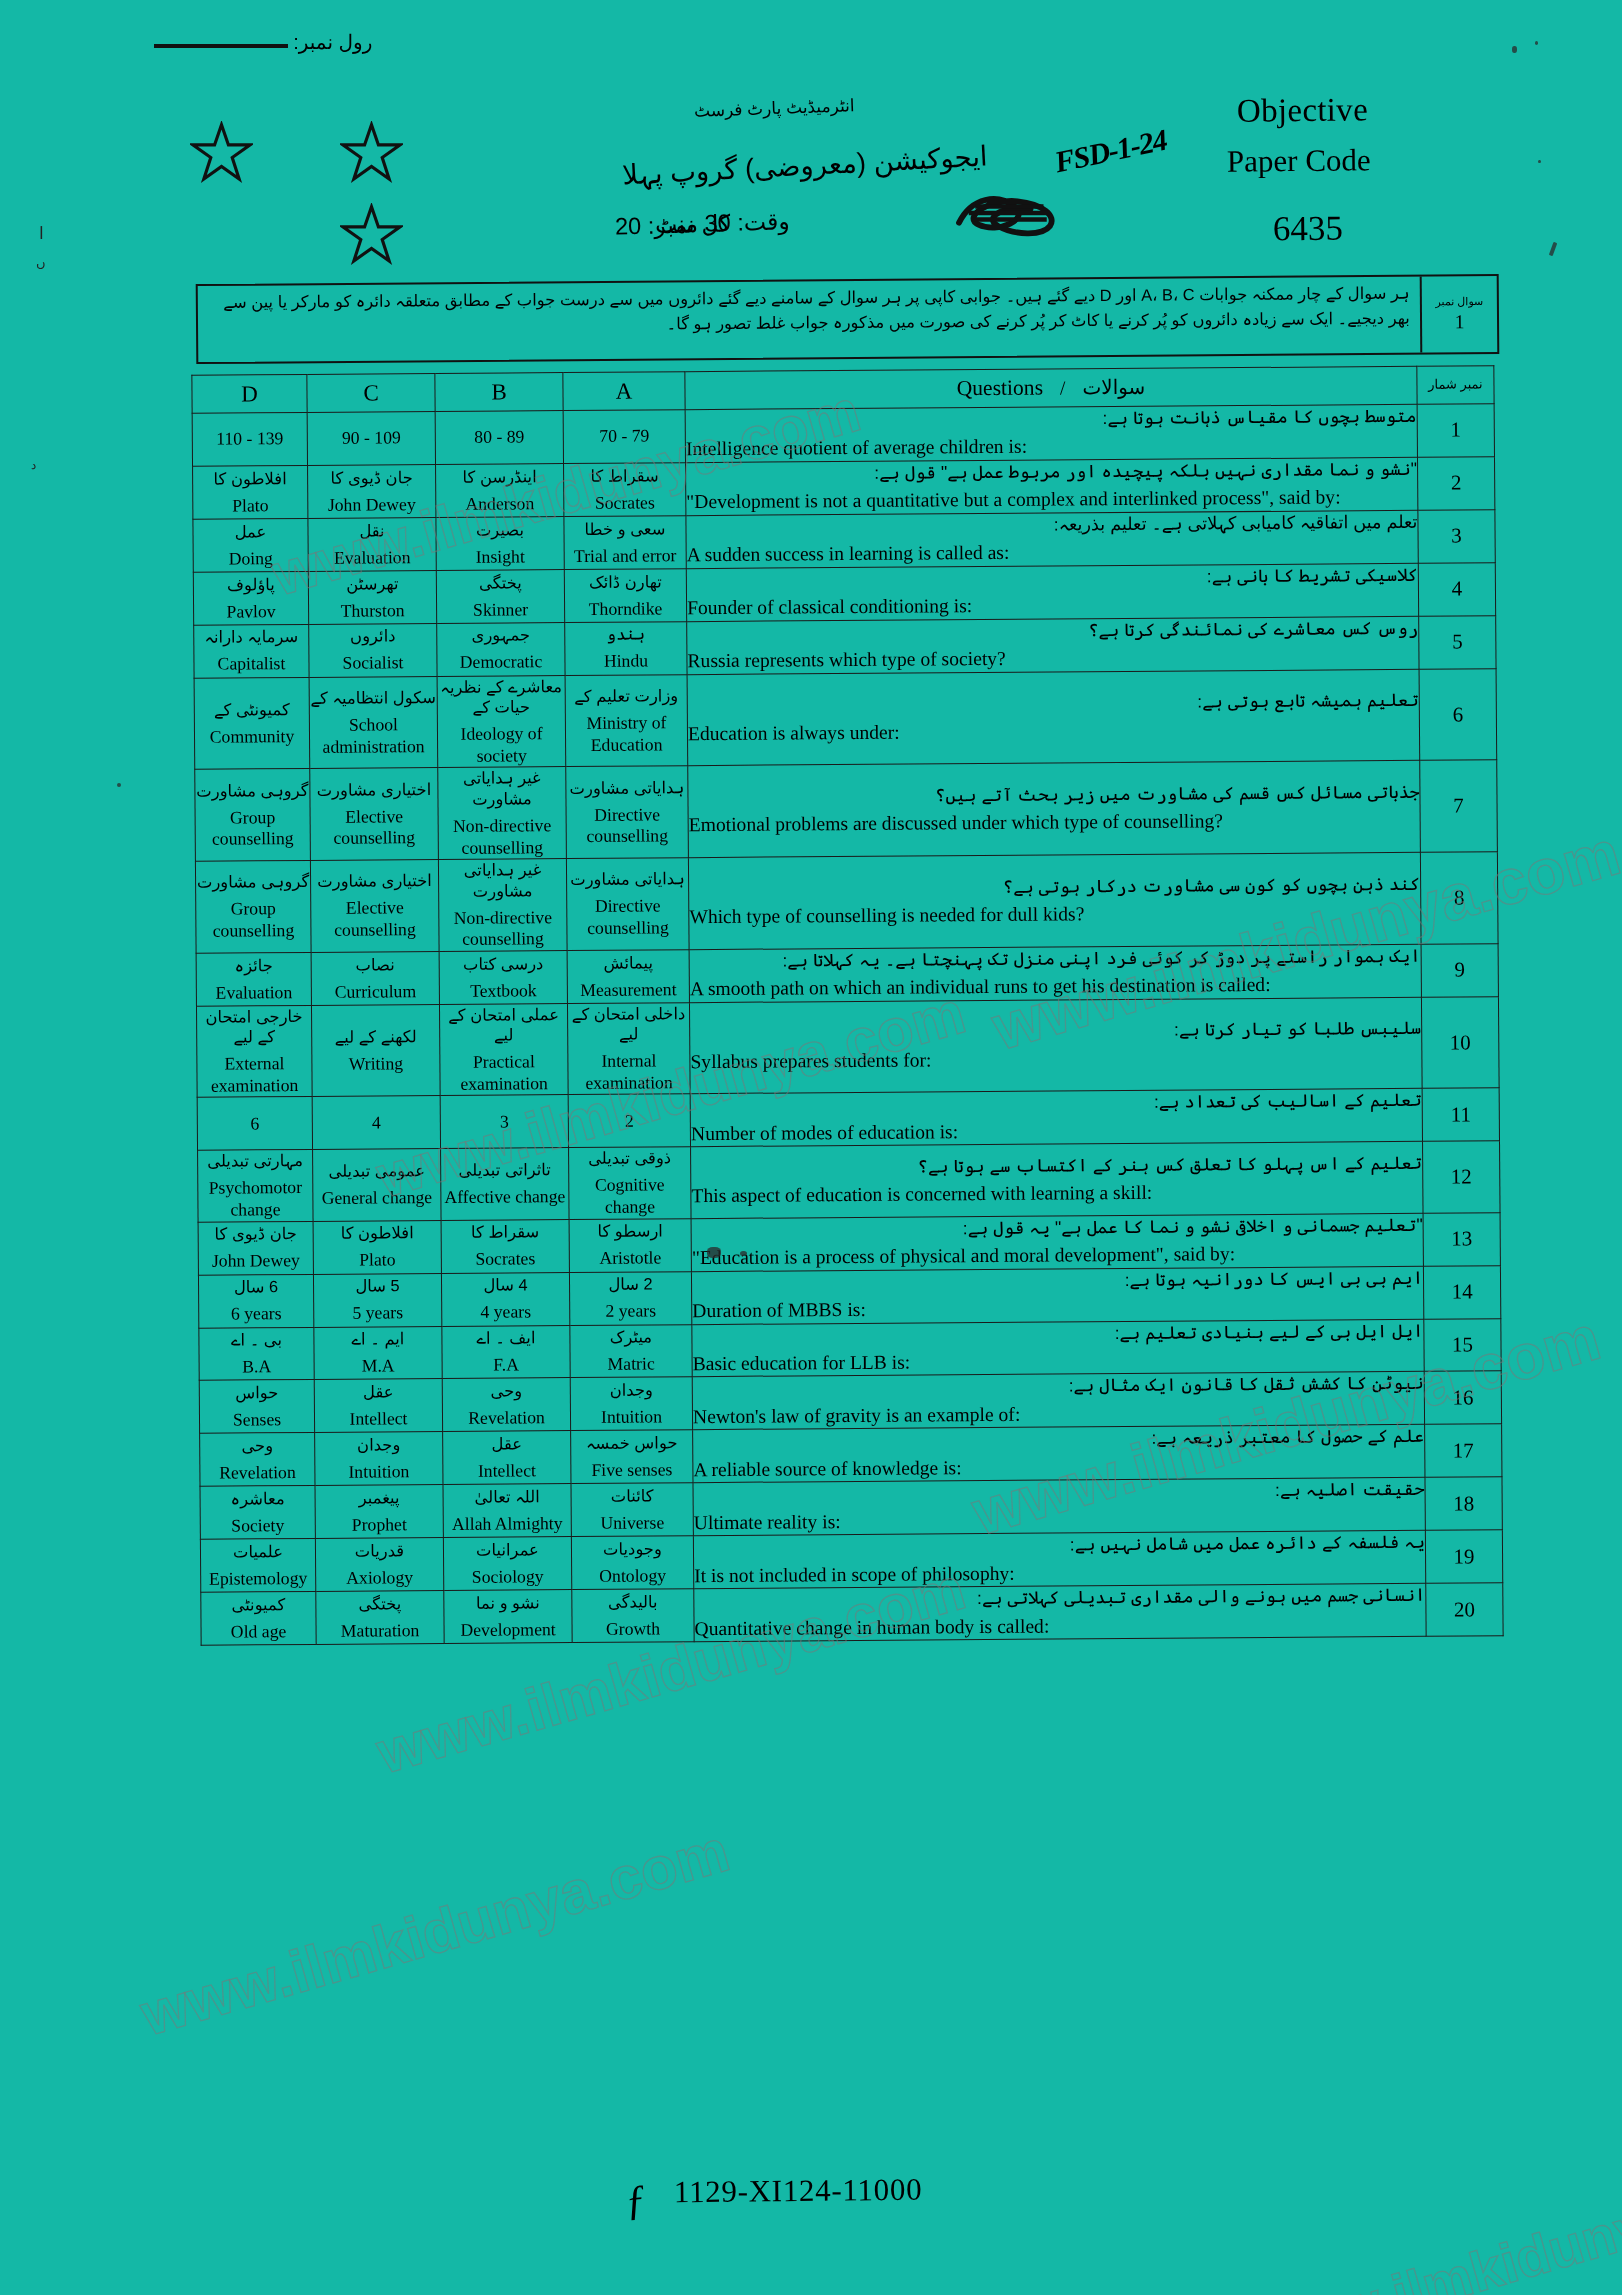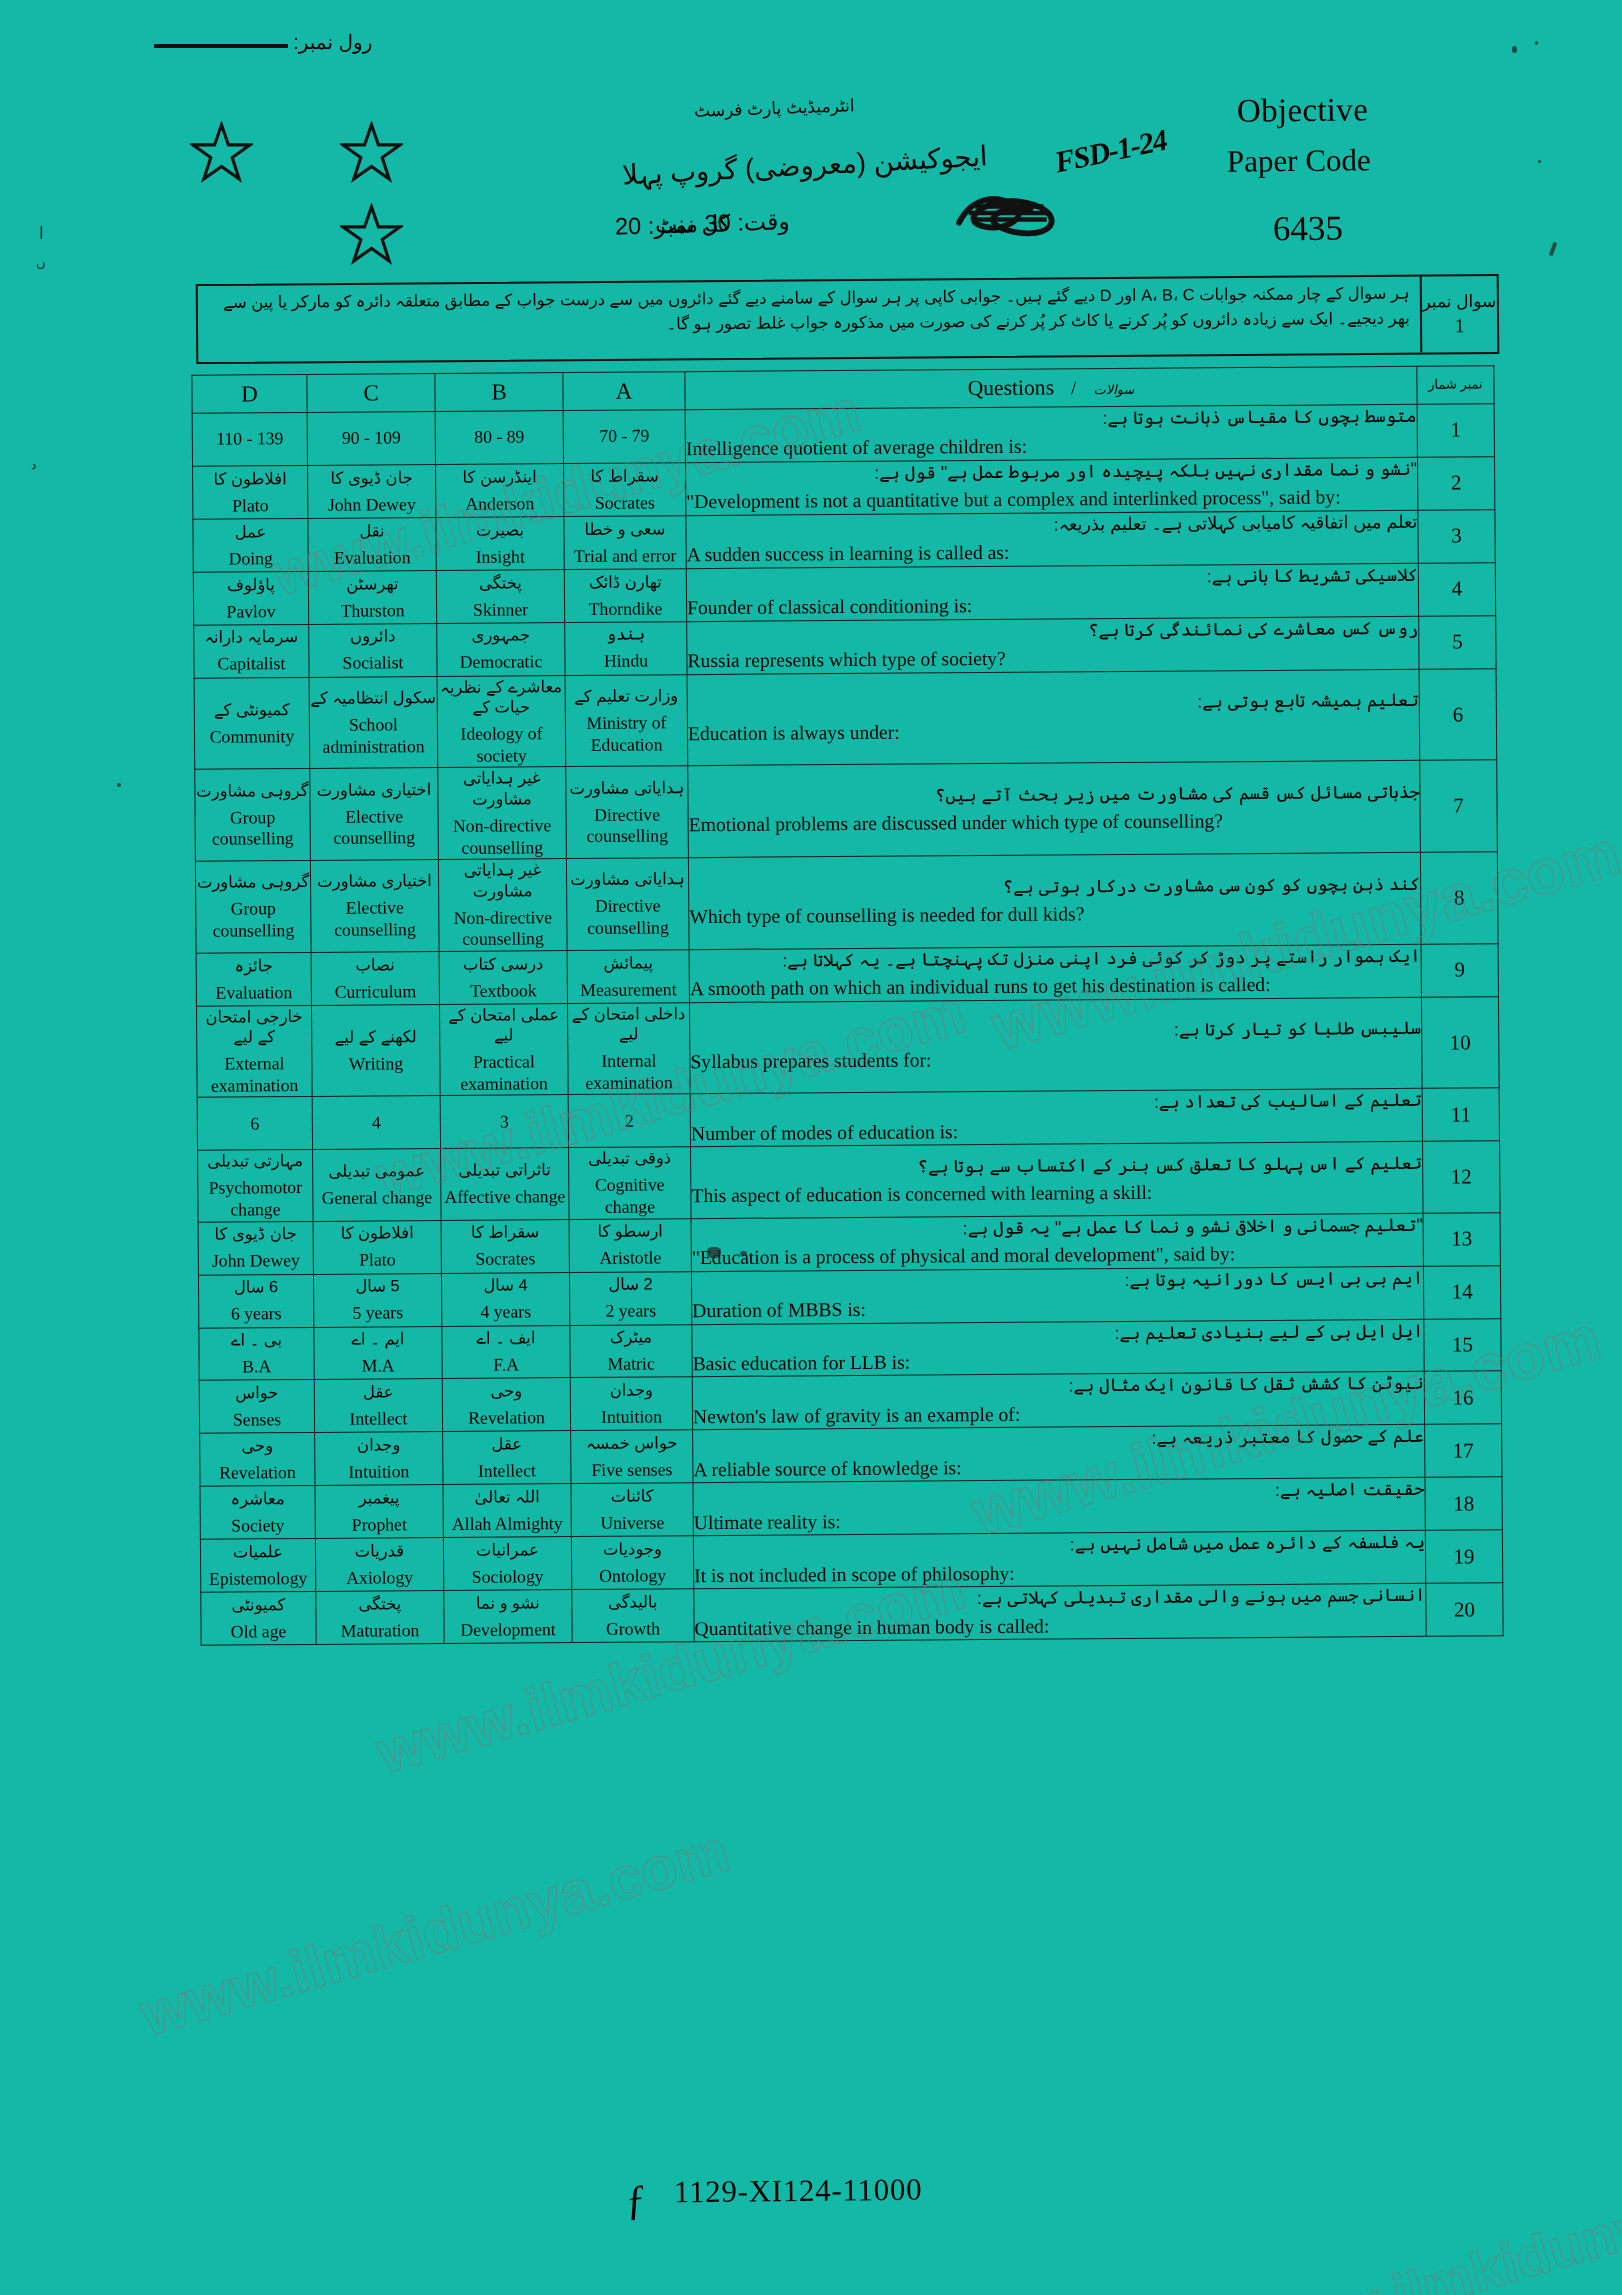--- a/index.html
+++ b/index.html
@@ -125,21 +125,21 @@
     right: 0; top: 0; bottom: 0;
     width: 77px;
     border-left: 2px solid #111;
     box-sizing: border-box;
     display: flex; flex-direction: column;
     align-items: center; justify-content: center;
     gap: 2.6px;
   }
   .instr-numcell .lbl {
     font-family: "Liberation Sans", sans-serif;
-    font-size: 17px; direction: rtl;
+    font-size: 11px; direction: rtl;
   }
   .instr-numcell .num {
     font-size: 19.6px;
   }
   .instr-text {
     position: absolute;
     left: 5.2px; right: 82px; top: 3.9px;
     direction: rtl; text-align: right;
     font-family: "Liberation Sans", sans-serif;
     font-size: 16.4px;
@@ -181,21 +181,21 @@
   }
   th.h-q {
     text-align: right;
     padding-right: 216px;
     font-size: 21.6px;
     white-space: nowrap;
   }
   th.h-q .slash { padding: 0 17px; font-size: 19.6px; }
   th.h-q .ur {
     font-family: "Liberation Sans", sans-serif;
-    font-size: 13px; direction: rtl; font-style: italic;
+    font-size: 20px; direction: rtl;
   }
   th.h-n {
     font-family: "Liberation Sans", sans-serif;
     font-size: 13px; direction: rtl;
     line-height: 1.1;
   }
 
   td.opt {
     font-size: 17.7px;
     line-height: 1.22;

